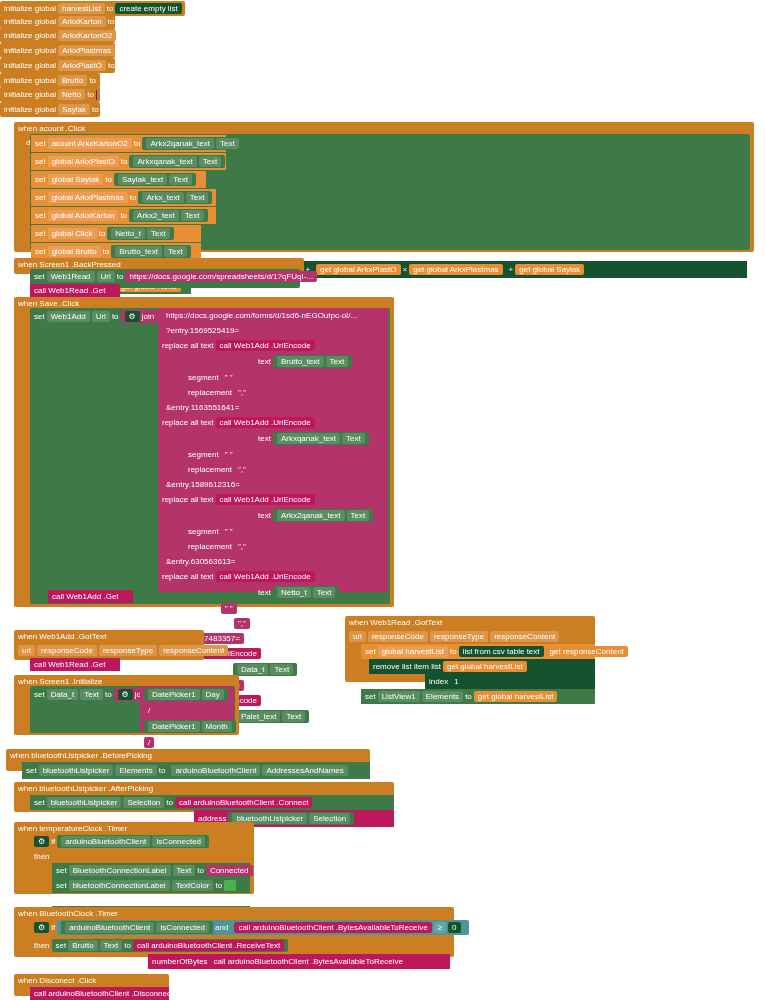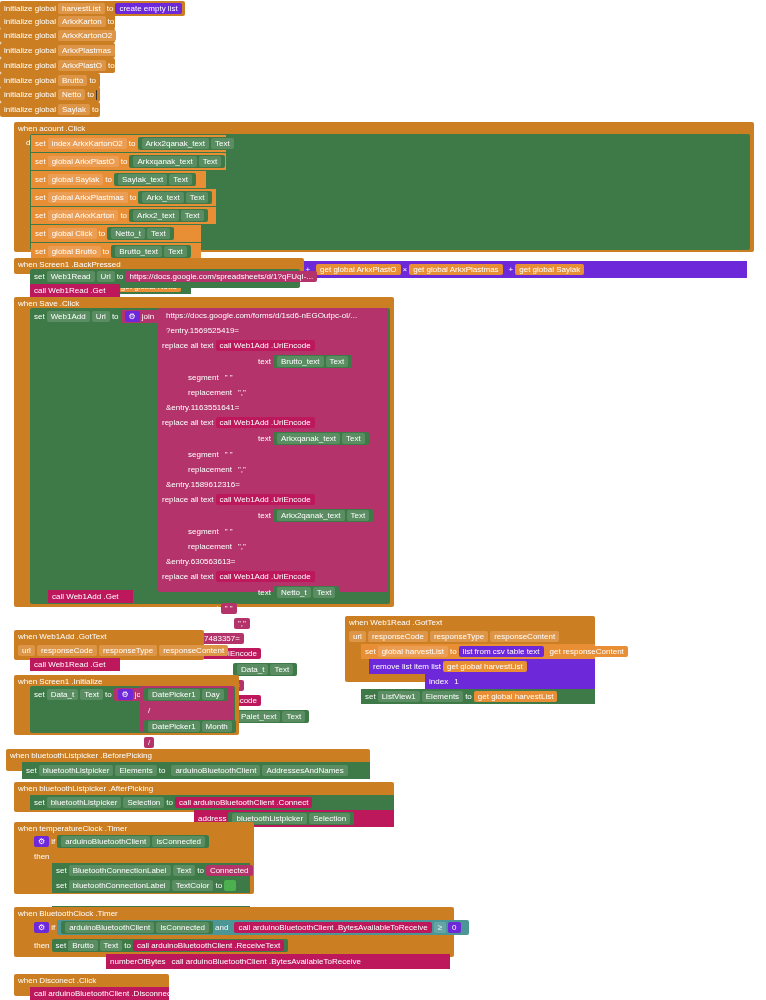--- a/index.html
+++ b/index.html
@@ -1,20 +1,20 @@
 <!DOCTYPE html>
 <html><head>
 <meta charset="utf-8">
 <style>
 *{margin:0;padding:0;box-sizing:border-box;font-family:sans-serif;font-size:8px;color:#fff}
 body{background:#fff;width:766px;height:1000px;position:relative;overflow:hidden}
 .blk{position:absolute;border-radius:2px}
 .row{display:flex;align-items:center;gap:2px;padding:2px 4px;white-space:nowrap}
 .txt{display:inline-block}
-.og{background:#cc7f22}.on{background:#e88e35}.gn{background:#3e7a47}.bl{background:#6d28d9}.mg{background:#b3336a}.pu{background:#be185d}.tl{background:#4c9696}.gr{background:#4caf50}.rd{background:#d32f2f}
+.og{background:#cc7f22}.on{background:#e88e35}.gn{background:#3e7a47}.bl{background:#14532d}.mg{background:#b3336a}.pu{background:#be185d}.tl{background:#4c9696}.gr{background:#4caf50}.rd{background:#d32f2f}
 .tag{background:#dd9548;padding:1px 4px;border-radius:2px}
 .drop{display:inline-block;padding:1px 4px;background:rgba(255,255,255,0.15);border-radius:2px}
 .sock{background:#333;width:10px;height:10px;display:inline-block;border-radius:1px}
 .pill{display:inline-flex;align-items:center;padding:1px 4px;border-radius:2px;gap:2px}
 </style>
 </head>
 <body>
 
 <div class="blk og" style="top:1px;left:0;width:185px">
     <div class="row">
@@ -84,21 +84,21 @@
 <div class="blk og" style="top:122px;left:14px;width:740px;height:130px">
 <div class="row">
       <span>when  acount  .Click</span>
     </div>
 <div class="row" style="position:absolute;left:8px;top:14px">
       <span>do</span>
     </div>
 <div class="blk gn" style="top:12px;left:16px;width:720px;height:116px">
   <div class="row on" style="margin:1px;width:195px">
         <span>set</span>
-        <span class="drop">index ArkxKartonO2</span>
+        <span class="drop">acount ArkxKartonO2</span>
         <span>to</span>
         <span class="pill gn">
           <span class="drop">Arkx2qanak_text</span>
           <span class="drop">Text</span>
         </span>
       </div>
   <div class="row on" style="margin:1px;width:195px">
         <span>set</span>
         <span class="drop">global ArkxPlastO</span>
         <span>to</span>
@@ -542,21 +542,21 @@
 <div class="row">
         <span>then</span>
   <span class="pill gn">
           <span>set</span>
           <span class="drop">Brutto</span>
           <span class="drop">Text</span>
           <span>to</span>
           <span class="pill pu">call  arduinoBluetoothClient  .ReceiveText</span>
         </span>
 </div>
-<div class="row pu" style="margin-left:76px">
+<div class="row pu" style="margin-left:118px">
         <span>numberOfBytes</span>
         <span class="pill pu">call  arduinoBluetoothClient  .BytesAvailableToReceive</span>
       </div>
 </div>
 </div>
 
 <div class="blk og" style="top:974px;left:14px;width:155px;height:22px">
 <div class="row">
       <span>when  Disconect  .Click</span>
     </div>

